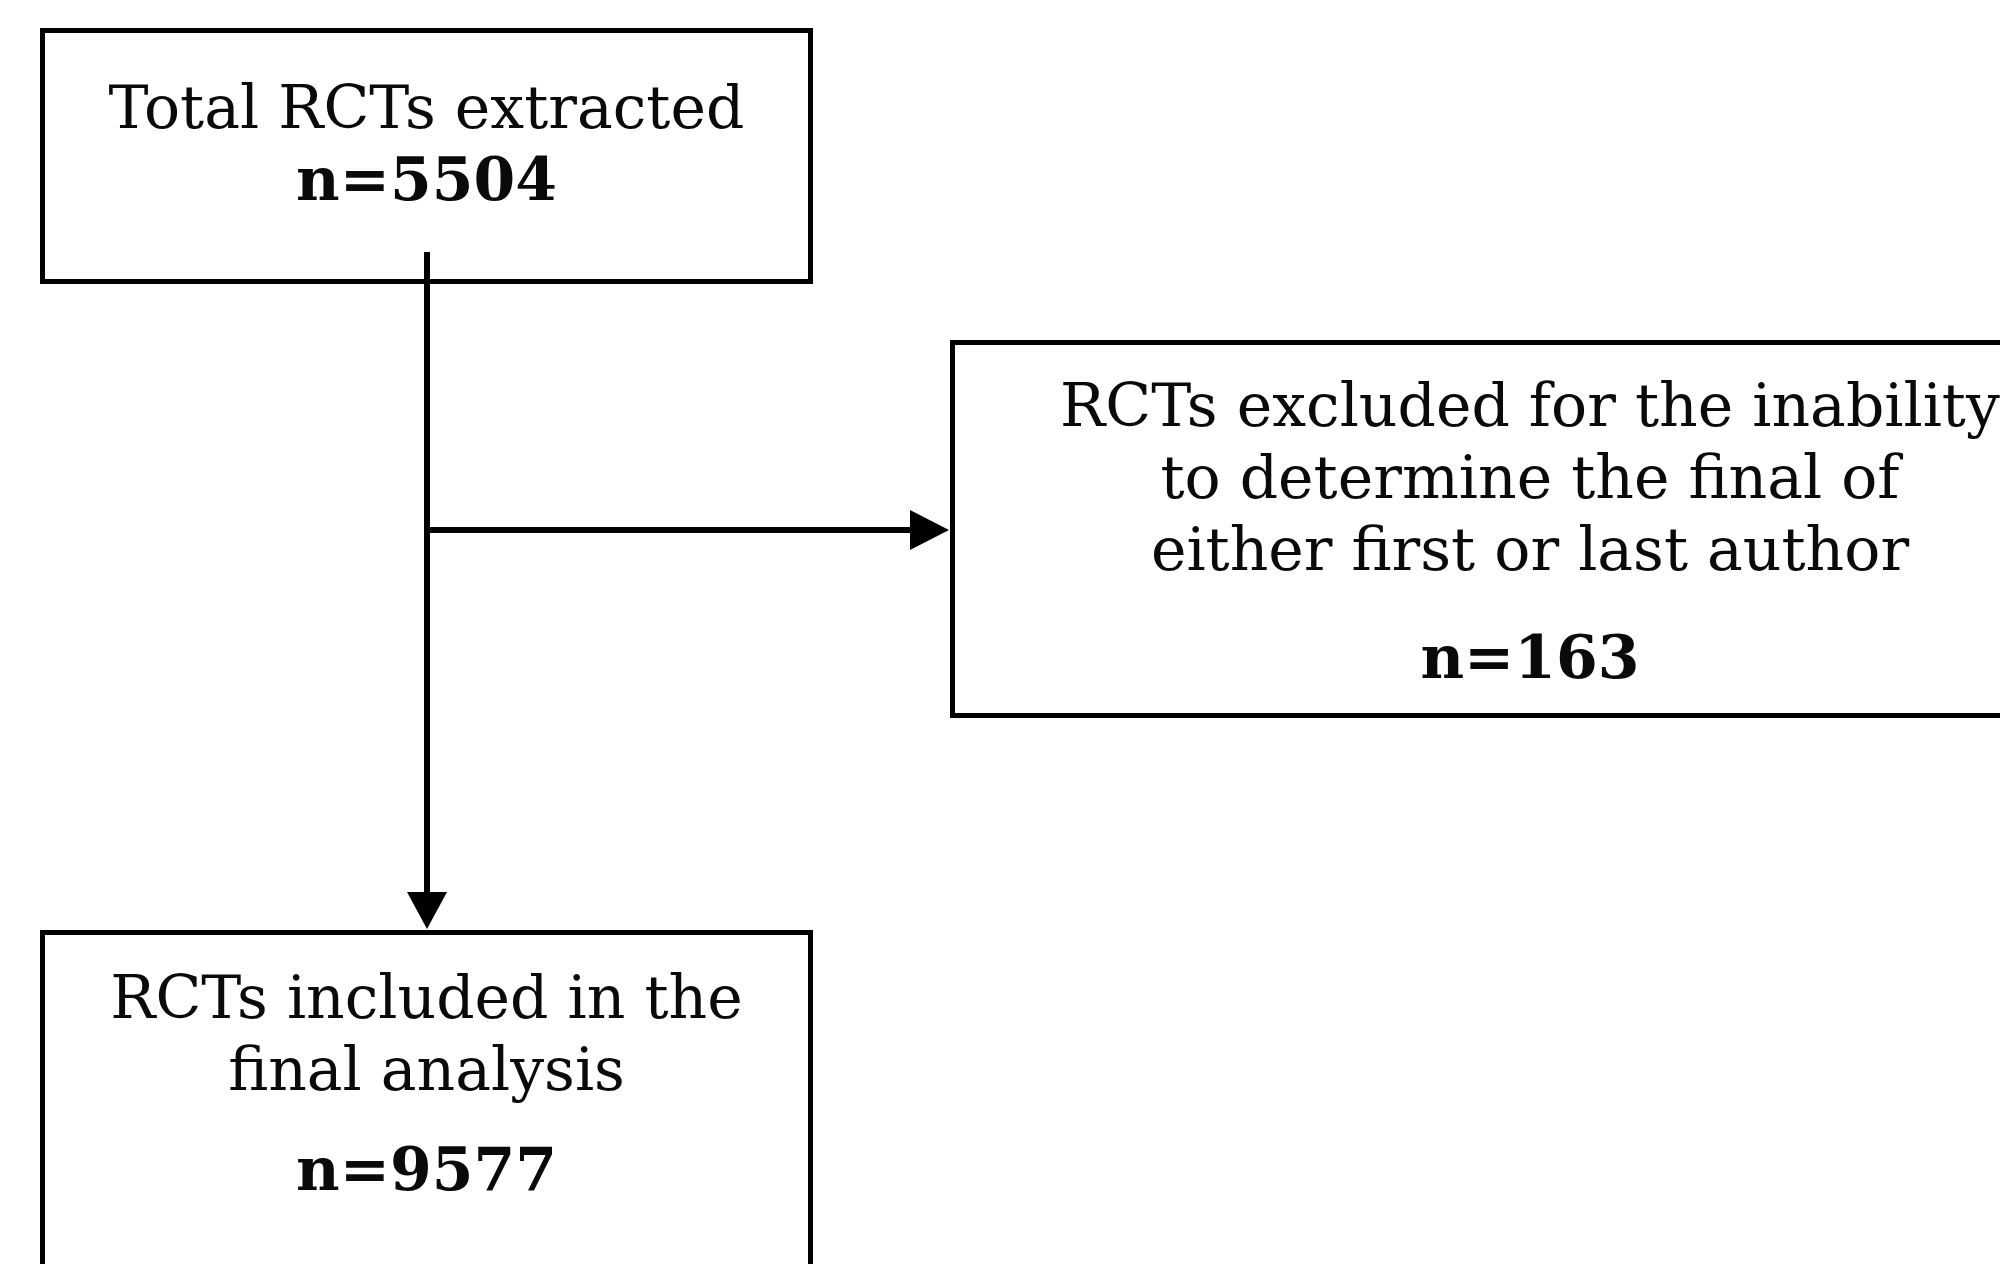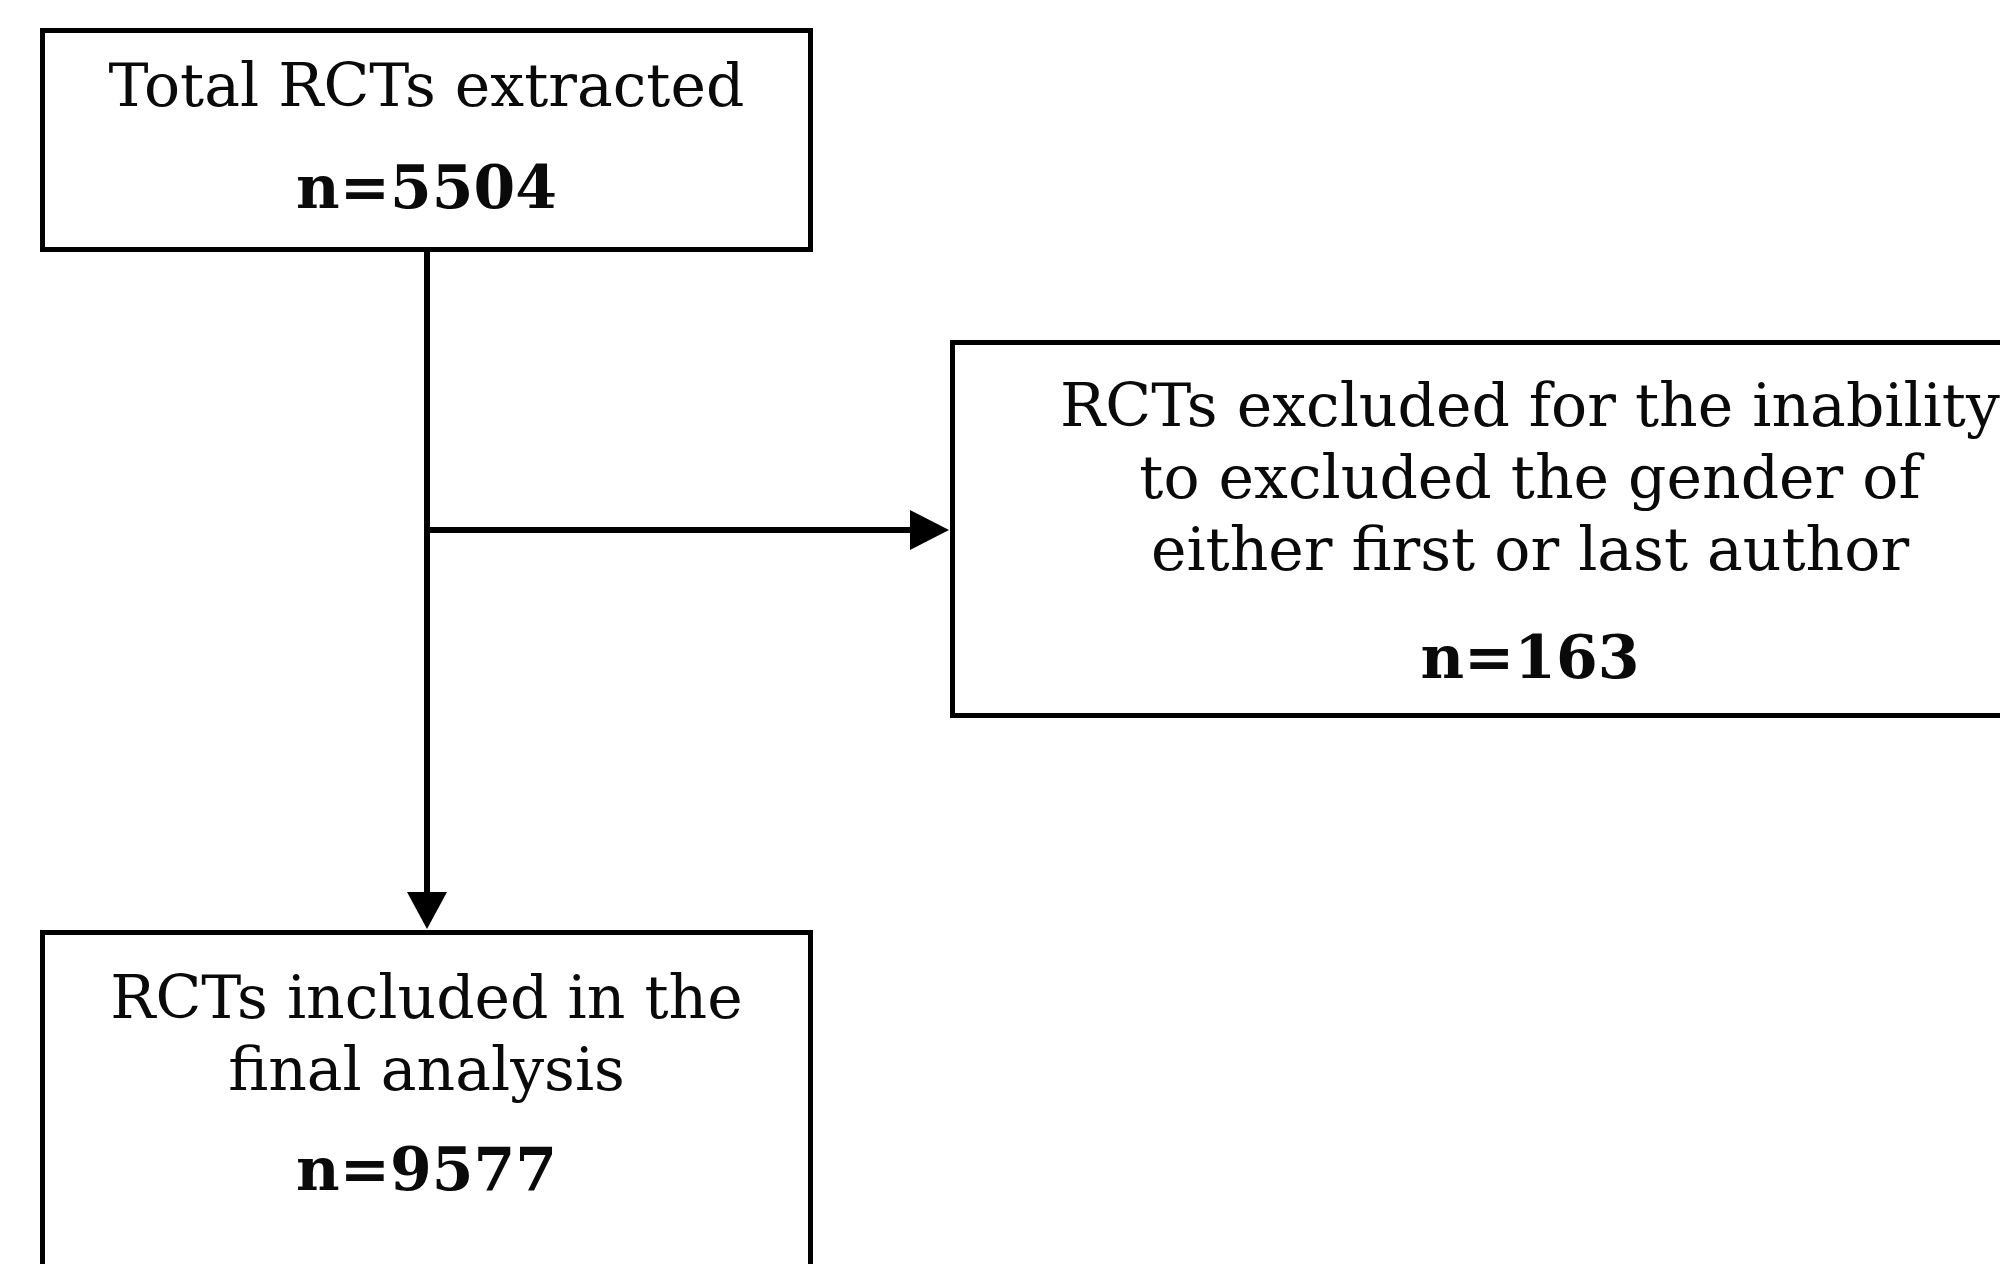--- a/index.html
+++ b/index.html
@@ -28,24 +28,24 @@
     font-size: 60px;
     line-height: 72px;
   }
   .box .label { white-space: nowrap; }
   .box .count {
     font-weight: 700;
     white-space: nowrap;
   }
   #box-total {
     left: 40px; top: 28px;
-    width: 773px; height: 224px;
-    padding-top: 16px;
+    width: 773px; height: 256px;
+    padding-top: 38px;
   }
-  #box-total .count { margin-top: 30px; }
+  #box-total .count { }
   #box-excluded {
     left: 950px; top: 340px;
     width: 1160px; height: 378px;
     padding-top: 24px;
   }
   #box-excluded .count { margin-top: 36px; }
   #box-included {
     left: 40px; top: 930px;
     width: 773px; height: 386px;
     padding-top: 26px;
@@ -95,21 +95,21 @@
 
   <div class="line" id="v-line"></div>
   <div class="arrowhead" id="arrow-down"></div>
 
   <div class="line" id="h-line"></div>
   <div class="arrowhead" id="arrow-right"></div>
 
   <div class="box" id="box-excluded">
     <div class="label">
       <div>RCTs excluded for the inability</div>
-      <div>to excluded the gender of</div>
+      <div>to determine the final of</div>
       <div>either first or last author</div>
     </div>
     <div class="count">n=163</div>
   </div>
 
   <div class="box" id="box-included">
     <div class="label">
       <div>RCTs included in the</div>
       <div>final analysis</div>
     </div>

